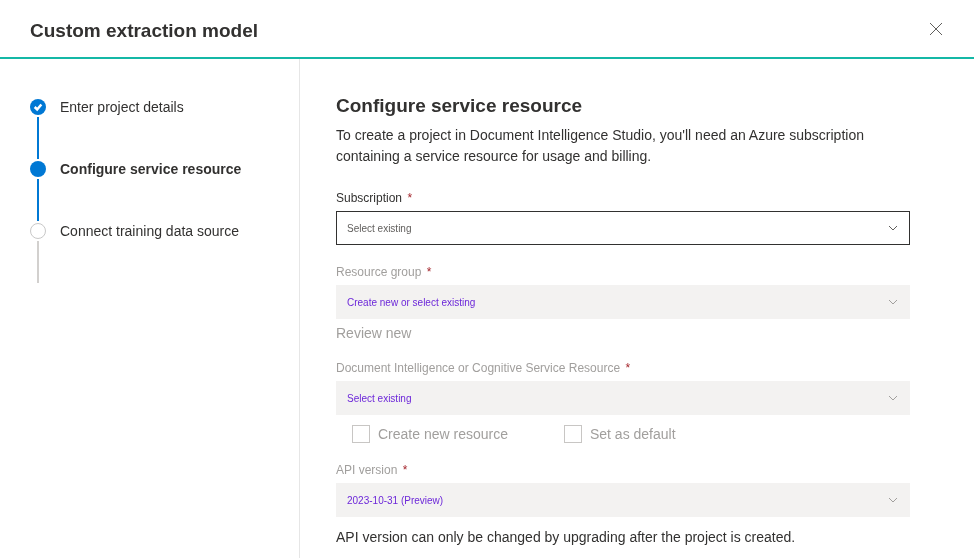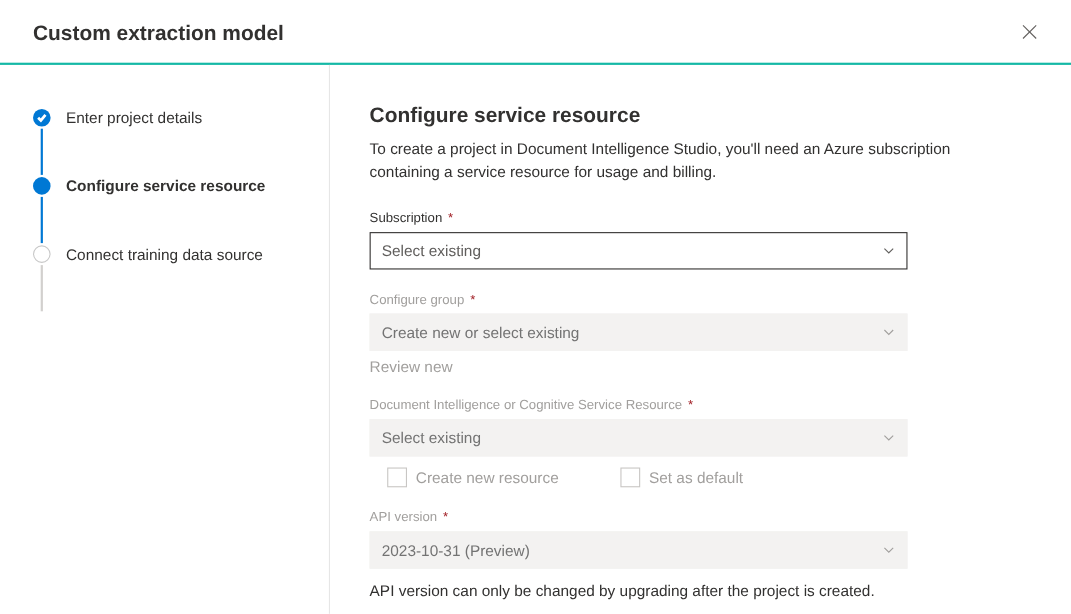--- a/index.html
+++ b/index.html
@@ -122,36 +122,36 @@
       margin-bottom: 6px;
     }
     .field-label.disabled {
       color: #a19f9d;
     }
     .required {
       color: #a4262c;
       margin-left: 2px;
     }
     .select-box {
-      width: 489px;
+      width: 574px;
       height: 34px;
       border: 1px solid #323130;
       background: #ffffff;
       display: flex;
       align-items: center;
       justify-content: space-between;
       padding: 0 10px;
-      font-size: 14px;
+      font-size: 10px;
       color: #605e5c;
       cursor: pointer;
     }
     .select-box.disabled {
       background: #f3f2f1;
       border: 1px solid #f3f2f1;
-      color: #737373;
+      color: #6d28d9;
       cursor: default;
     }
     .chevron-down {
       width: 12px;
       height: 12px;
     }
     .link-text {
       font-size: 14px;
       color: #a19f9d;
       margin-top: 6px;
@@ -234,21 +234,21 @@
       <div class="select-box">
         <span>Select existing</span>
         <svg class="chevron-down" viewBox="0 0 12 12">
           <polyline points="2,4 6,8 10,4" fill="none" stroke="#605e5c" stroke-width="1"></polyline>
         </svg>
       </div>
     </div>
 
     <div class="field-group">
       <div class="field-label disabled">
-        <span>Configure group</span><span class="required"> *</span>
+        <span>Resource group</span><span class="required"> *</span>
       </div>
       <div class="select-box disabled">
         <span>Create new or select existing</span>
         <svg class="chevron-down" viewBox="0 0 12 12">
           <polyline points="2,4 6,8 10,4" fill="none" stroke="#a19f9d" stroke-width="1"></polyline>
         </svg>
       </div>
       <div class="link-text">Review new</div>
     </div>
 

